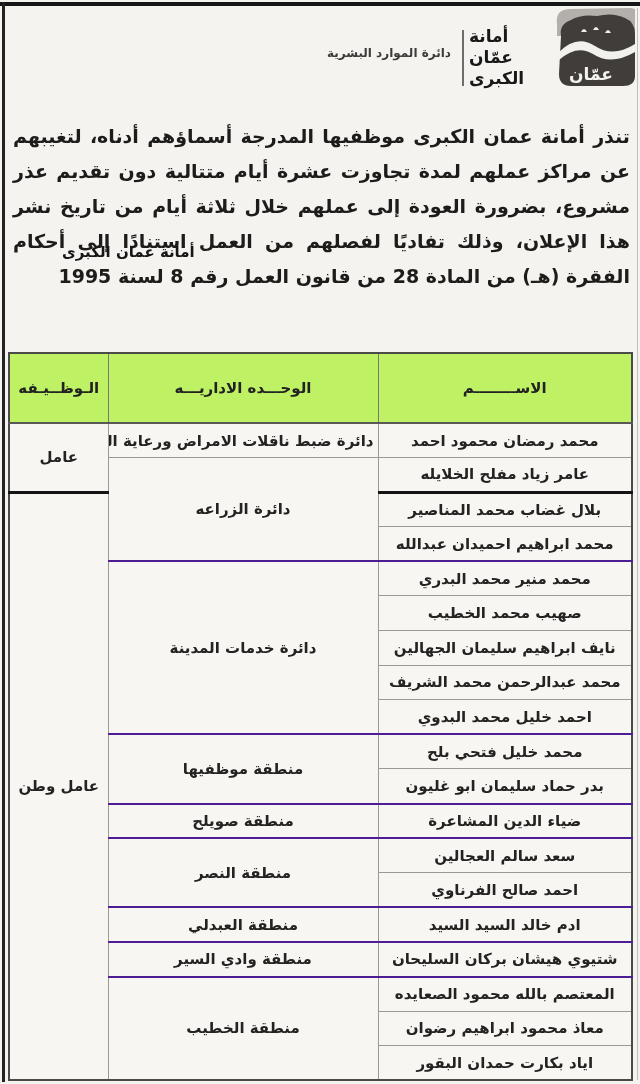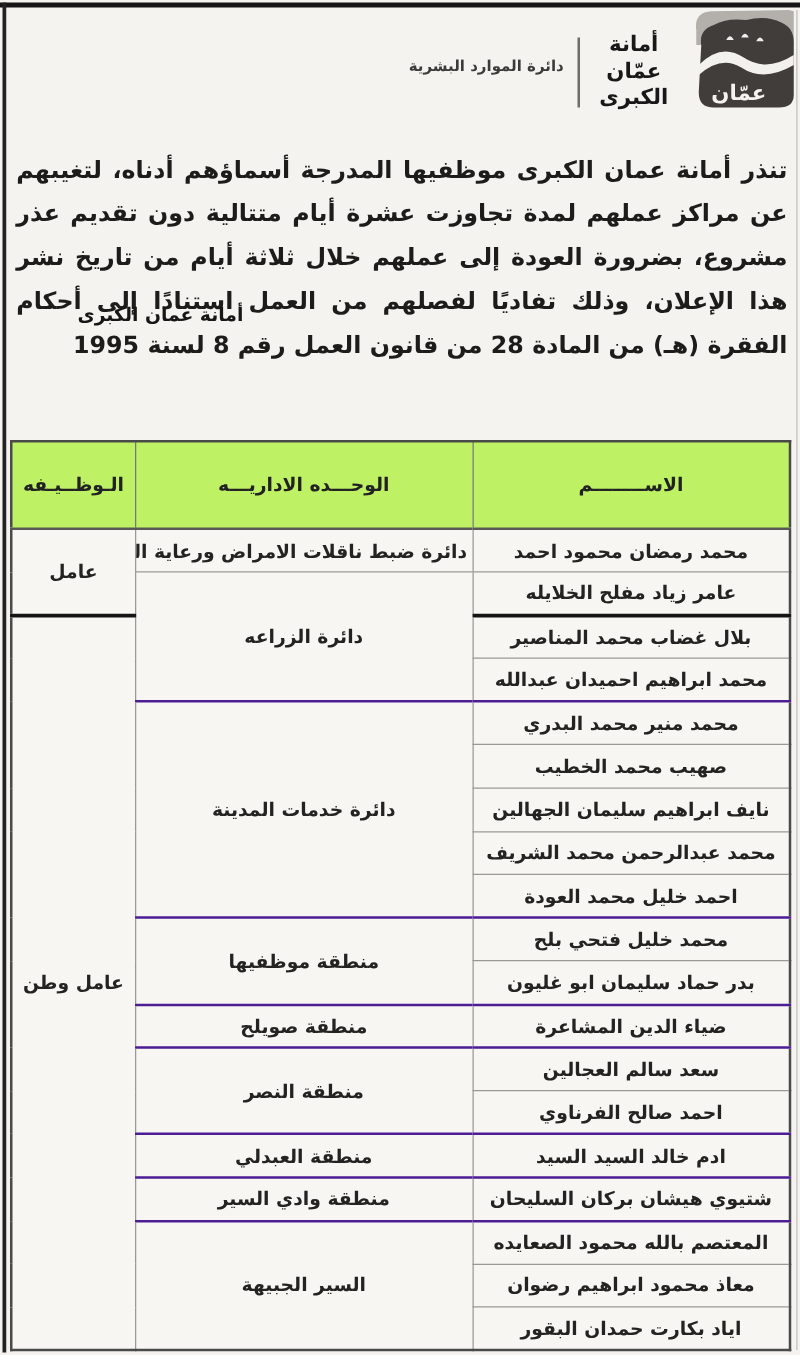--- a/index.html
+++ b/index.html
@@ -18,21 +18,21 @@
   
   .rule-top{position:absolute;top:2px;left:0;width:640px;height:4px;background:#161616;}
   .rule-left{position:absolute;top:2px;left:2px;width:3px;height:1080px;background:#222;}
   .rule-right{position:absolute;top:8px;right:2px;width:1px;height:1072px;background:#c2bfba;}
 
   
   .masthead{position:absolute;top:6px;right:3px;height:88px;width:630px;}
   .emblem{position:absolute;top:0;right:0;width:86px;height:82px;}
   .brand{
     position:absolute;top:20px;right:92px;width:76px;
-    text-align:center;font-weight:bold;font-size:17px;line-height:21px;color:#181818;
+    text-align:left;font-weight:bold;font-size:17px;line-height:21px;color:#181818;
   }
   .brand div{white-space:nowrap;}
   .vdiv{position:absolute;top:24px;right:173px;width:2px;height:56px;background:#6f6d6a;}
   .dept{
     position:absolute;top:40px;right:186px;width:95px;
     text-align:center;font-size:12px;font-weight:bold;color:#3c3b39;white-space:nowrap;
   }
 
   
   .notice{
@@ -141,21 +141,21 @@
       <tr>
         <td>صهيب محمد الخطيب</td>
       </tr>
       <tr>
         <td>نايف ابراهيم سليمان الجهالين</td>
       </tr>
       <tr>
         <td>محمد عبدالرحمن محمد الشريف</td>
       </tr>
       <tr>
-        <td>احمد خليل محمد العودة</td>
+        <td>احمد خليل محمد البدوي</td>
       </tr>
       <tr>
         <td class="t-heavy">محمد خليل فتحي بلح</td>
         <td class="t-heavy" rowspan="2">منطقة موظفيها</td>
       </tr>
       <tr>
         <td>بدر حماد سليمان ابو غليون</td>
       </tr>
       <tr>
         <td class="t-heavy">ضياء الدين المشاعرة</td>
@@ -171,21 +171,21 @@
       <tr>
         <td class="t-heavy">ادم خالد السيد السيد</td>
         <td class="t-heavy">منطقة العبدلي</td>
       </tr>
       <tr>
         <td class="t-heavy">شتيوي هيشان بركان السليحان</td>
         <td class="t-heavy">منطقة وادي السير</td>
       </tr>
       <tr>
         <td class="t-heavy">المعتصم بالله محمود الصعايده</td>
-        <td class="t-heavy" rowspan="3">السير الجبيهة</td>
+        <td class="t-heavy" rowspan="3">منطقة الخطيب</td>
       </tr>
       <tr>
         <td>معاذ محمود ابراهيم رضوان</td>
       </tr>
       <tr>
         <td>اياد بكارت حمدان البقور</td>
       </tr>
     </tbody>
   </table>
 </div>

